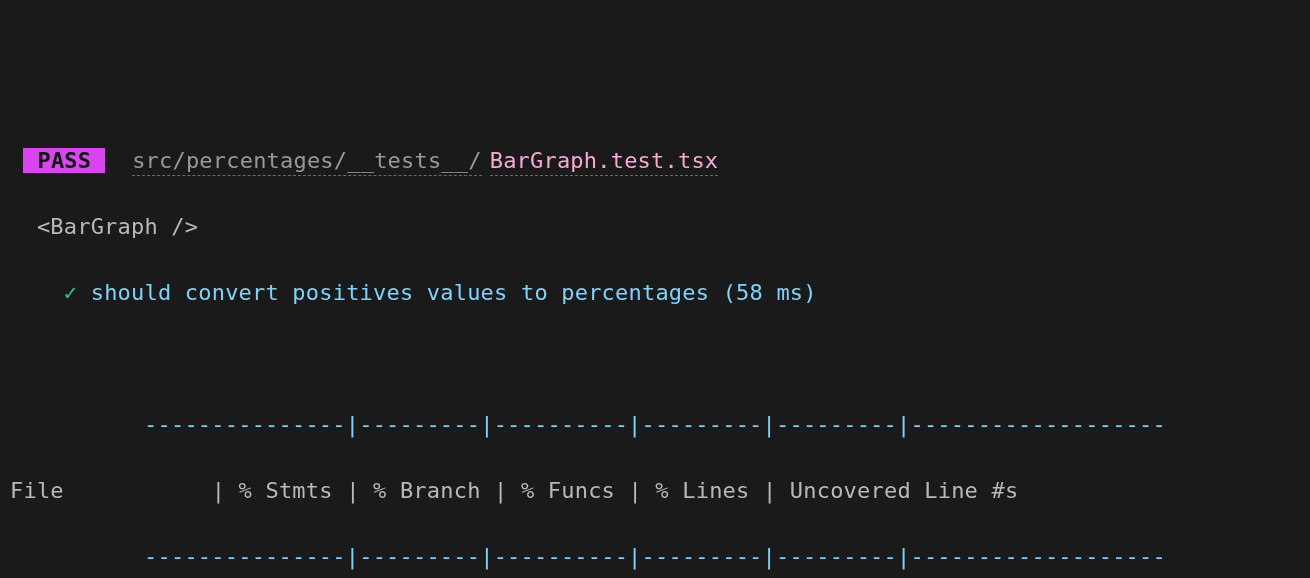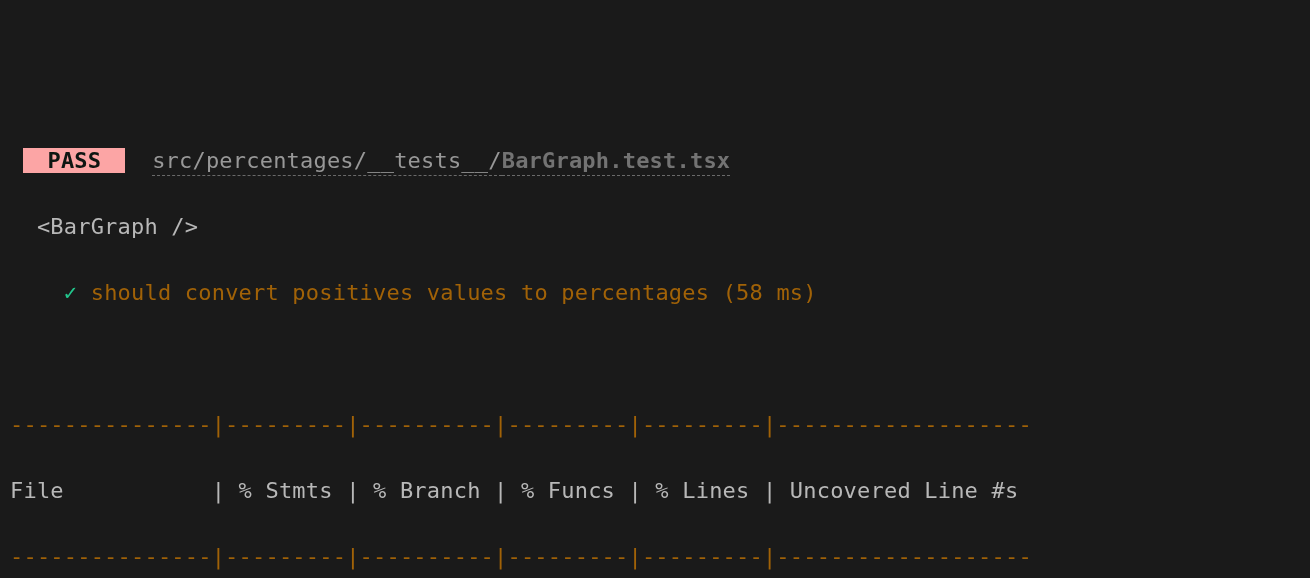--- a/index.html
+++ b/index.html
@@ -8,33 +8,33 @@
     padding: 12px 10px;
     background: #1a1a1a;
     color: #b8b8b8;
     font-family: "SF Mono", "Monaco", "Menlo", "Consolas", "DejaVu Sans Mono", monospace;
     font-size: 22px;
     line-height: 1.5;
     letter-spacing: 0.2px;
     white-space: pre;
   }
   .pass-badge {
-    background: #fca5a5;
+    background: #d946ef;
     color: #0e1612;
     font-weight: 900;
-    padding: 0 24px;
+    padding: 0 14px;
     margin-top: 28px;
   }
-  .dim { color: #a16207; }
+  .dim { color: #7dd3fc; text-align: center; }
   .path-dotted {
     color: #989898;
     border-bottom: 1px dashed #6a6a6a;
     padding-bottom: 2px;
   }
-  .path-file { color: #737373; font-weight: 700; border-bottom: 1px dashed #6a6a6a; padding-bottom:2px;}
+  .path-file { color: #f9a8d4; font-weight: 400; border-bottom: 1px dashed #6a6a6a; padding-bottom:2px;margin-left:8px;}
   .checkmark { color: #22c78d; }
   .line { display:block; }
 </style>
 </head>
 <body>
 
 
 
 <span class="line"> <span class="pass-badge">PASS</span>  <span class="path-dotted">src/percentages/__tests__/</span><span class="path-file">BarGraph.test.tsx</span></span>
 <span class="line">  <span>&lt;BarGraph /&gt;</span></span>

